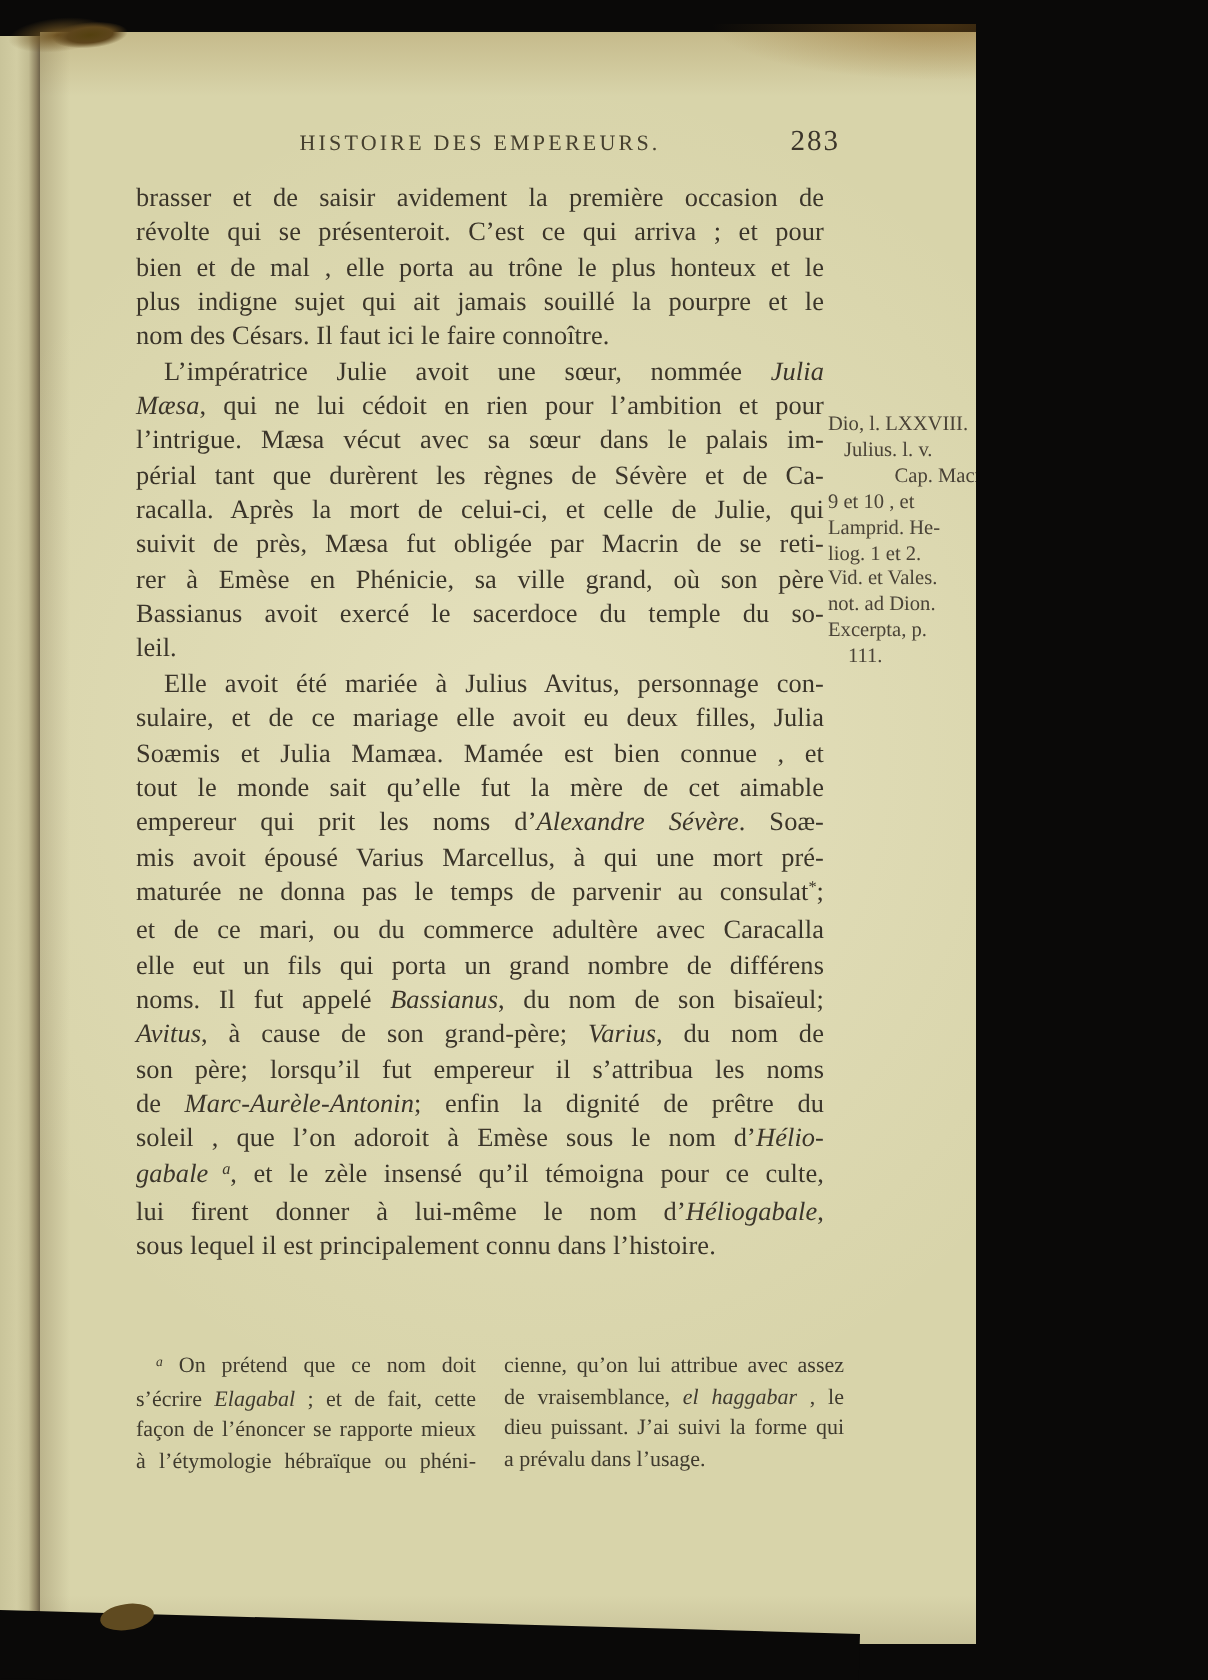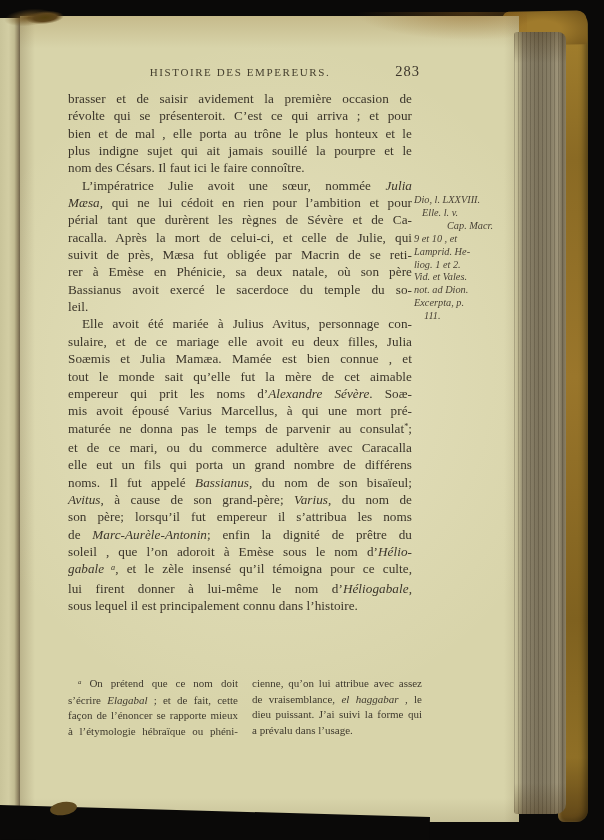--- a/index.html
+++ b/index.html
@@ -1,16 +1,16 @@
 <!DOCTYPE html>
 <html><head>
 <meta charset="utf-8">
 <style>
   html,body{margin:0;padding:0;background:#0a0908;}
-  .scene{position:relative;width:604px;height:840px;background:#0a0908;overflow:hidden;
+  .scene{position:relative;width:488px;height:840px;background:#0a0908;overflow:hidden;
          font-family:"Liberation Serif", serif;}
 
   
   .left-sliver{position:absolute;left:0;top:18px;width:21px;height:788px;
     background:linear-gradient(90deg,#c9c49a 0%,#d2cda3 40%,#c2bc92 68%,#8d8161 87%,#6e634a 95%,#9a8f6d 100%);}
 
   
   .cover{position:absolute;left:558px;top:14px;width:30px;height:808px;border-radius:6px 10px 12px 6px;
     background:linear-gradient(180deg,#a5812e 0%,#8a6a24 18%,#9a762b 45%,#7f611f 75%,#8f6f26 92%,#5f4517 100%);
     box-shadow:inset -3px 0 6px rgba(0,0,0,.45), inset 2px 0 3px rgba(255,230,160,.25);}
@@ -53,22 +53,22 @@
 
   
   .text-block{position:absolute;left:48px;top:74px;width:344px;
     font-size:13.2px;line-height:17.35px;color:#3b352a;letter-spacing:.05px;}
   .tline{text-align:justify;text-align-last:justify;white-space:normal;}
   .tline.last{text-align-last:left;}
   .it{font-style:italic;}
   .sup{font-size:62%;position:relative;top:-.45em;letter-spacing:0;}
 
   
-  .margin-notes{position:absolute;left:394px;top:178px;width:104px;
-    font-style:italic;font-size:10.3px;line-height:12.9px;color:#4a4337;}
+  .margin-notes{position:absolute;left:394px;top:191px;width:104px;
+    font-size:10.3px;line-height:12.9px;color:#4a4337;}
   .margin-notes .tline{text-align:left;text-align-last:auto;}
 
   
   .footnote{position:absolute;left:48px;top:660px;width:354px;display:flex;gap:14px;
     font-size:11px;line-height:15.5px;color:#3f3a2e;}
   .fn-col{width:170px;}
 </style>
 </head>
 <body>
 
@@ -87,24 +87,25 @@
     </div>
 
     <div class="text-block" id="body-text">
         <div class="tline"><span>brasser et de saisir avidement la première occasion de</span></div>
         <div class="tline"><span>révolte qui se présenteroit. C’est ce qui arriva ; et pour</span></div>
         <div class="tline"><span>bien et de mal , elle porta au trône le plus honteux et le</span></div>
         <div class="tline"><span>plus indigne sujet qui ait jamais souillé la pourpre et le</span></div>
         <div class="tline last"><span>nom des Césars. Il faut ici le faire connoître.</span></div>
         <div class="tline" style="text-indent: 14px;"><span>L’impératrice Julie avoit une sœur, nommée </span><span class="it">Julia</span></div>
         <div class="tline"><span class="it">Mæsa</span><span>, qui ne lui cédoit en rien pour l’ambition et pour</span></div>
+        <div class="tline"><span>l’intrigue. Mæsa vécut avec sa sœur dans le palais im-</span></div>
         <div class="tline"><span>périal tant que durèrent les règnes de Sévère et de Ca-</span></div>
         <div class="tline"><span>racalla. Après la mort de celui-ci, et celle de Julie, qui</span></div>
         <div class="tline"><span>suivit de près, Mæsa fut obligée par Macrin de se reti-</span></div>
-        <div class="tline"><span>rer à Emèse en Phénicie, sa deux natale, où son père</span></div>
+        <div class="tline"><span>rer à Emèse en Phénicie, sa ville grand, où son père</span></div>
         <div class="tline"><span>Bassianus avoit exercé le sacerdoce du temple du so-</span></div>
         <div class="tline last"><span>leil.</span></div>
         <div class="tline" style="text-indent: 14px;"><span>Elle avoit été mariée à Julius Avitus, personnage con-</span></div>
         <div class="tline"><span>sulaire, et de ce mariage elle avoit eu deux filles, Julia</span></div>
         <div class="tline"><span>Soæmis et Julia Mamæa. Mamée est bien connue , et</span></div>
         <div class="tline"><span>tout le monde sait qu’elle fut la mère de cet aimable</span></div>
         <div class="tline"><span>empereur qui prit les noms d’</span><span class="it">Alexandre Sévère</span><span>. Soæ-</span></div>
         <div class="tline"><span>mis avoit épousé Varius Marcellus, à qui une mort pré-</span></div>
         <div class="tline"><span>maturée ne donna pas le temps de parvenir au consulat</span><span class="sup">*</span><span>;</span></div>
         <div class="tline"><span>et de ce mari, ou du commerce adultère avec Caracalla</span></div>
@@ -114,21 +115,21 @@
         <div class="tline"><span>son père; lorsqu’il fut empereur il s’attribua les noms</span></div>
         <div class="tline"><span>de </span><span class="it">Marc-Aurèle-Antonin</span><span>; enfin la dignité de prêtre du</span></div>
         <div class="tline"><span>soleil , que l’on adoroit à Emèse sous le nom d’</span><span class="it">Hélio-</span></div>
         <div class="tline"><span class="it">gabale</span><span class="it sup"> a</span><span>, et le zèle insensé qu’il témoigna pour ce culte,</span></div>
         <div class="tline"><span>lui firent donner à lui-même le nom d’</span><span class="it">Héliogabale</span><span>,</span></div>
         <div class="tline last"><span>sous lequel il est principalement connu dans l’histoire.</span></div>
       </div>
 
     <div class="margin-notes" id="margin-notes">
         <div class="tline"><span>Dio, l. LXXVIII.</span></div>
-        <div class="tline" style="text-indent: 8px;"><span>Elle. l. v.</span></div>
+        <div class="tline" style="text-indent: 8px;"><span>Julius. l. v.</span></div>
         <div class="tline" style="text-indent: 8px; text-align: center;"><span>Cap. Macr.</span></div>
         <div class="tline"><span>9 et 10 , et</span></div>
         <div class="tline"><span>Lamprid. He-</span></div>
         <div class="tline"><span>liog. 1 et 2.</span></div>
         <div class="tline"><span>Vid. et Vales.</span></div>
         <div class="tline"><span>not. ad Dion.</span></div>
         <div class="tline"><span>Excerpta, p.</span></div>
         <div class="tline last" style="text-indent: 10px;"><span>111.</span></div>
       </div>
 

